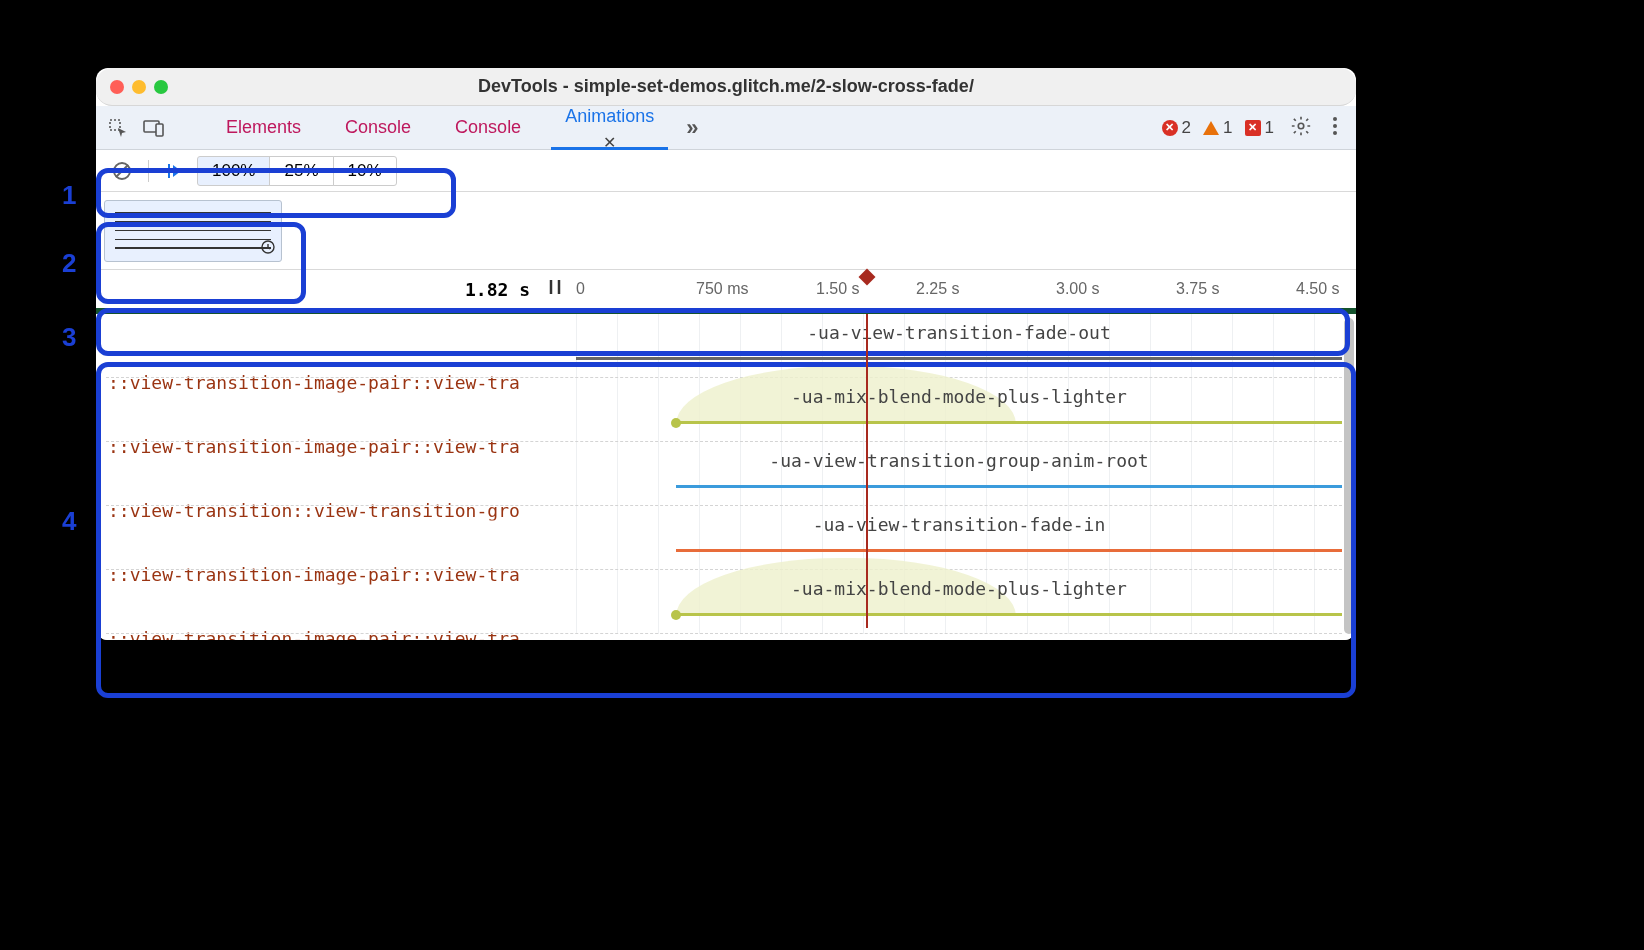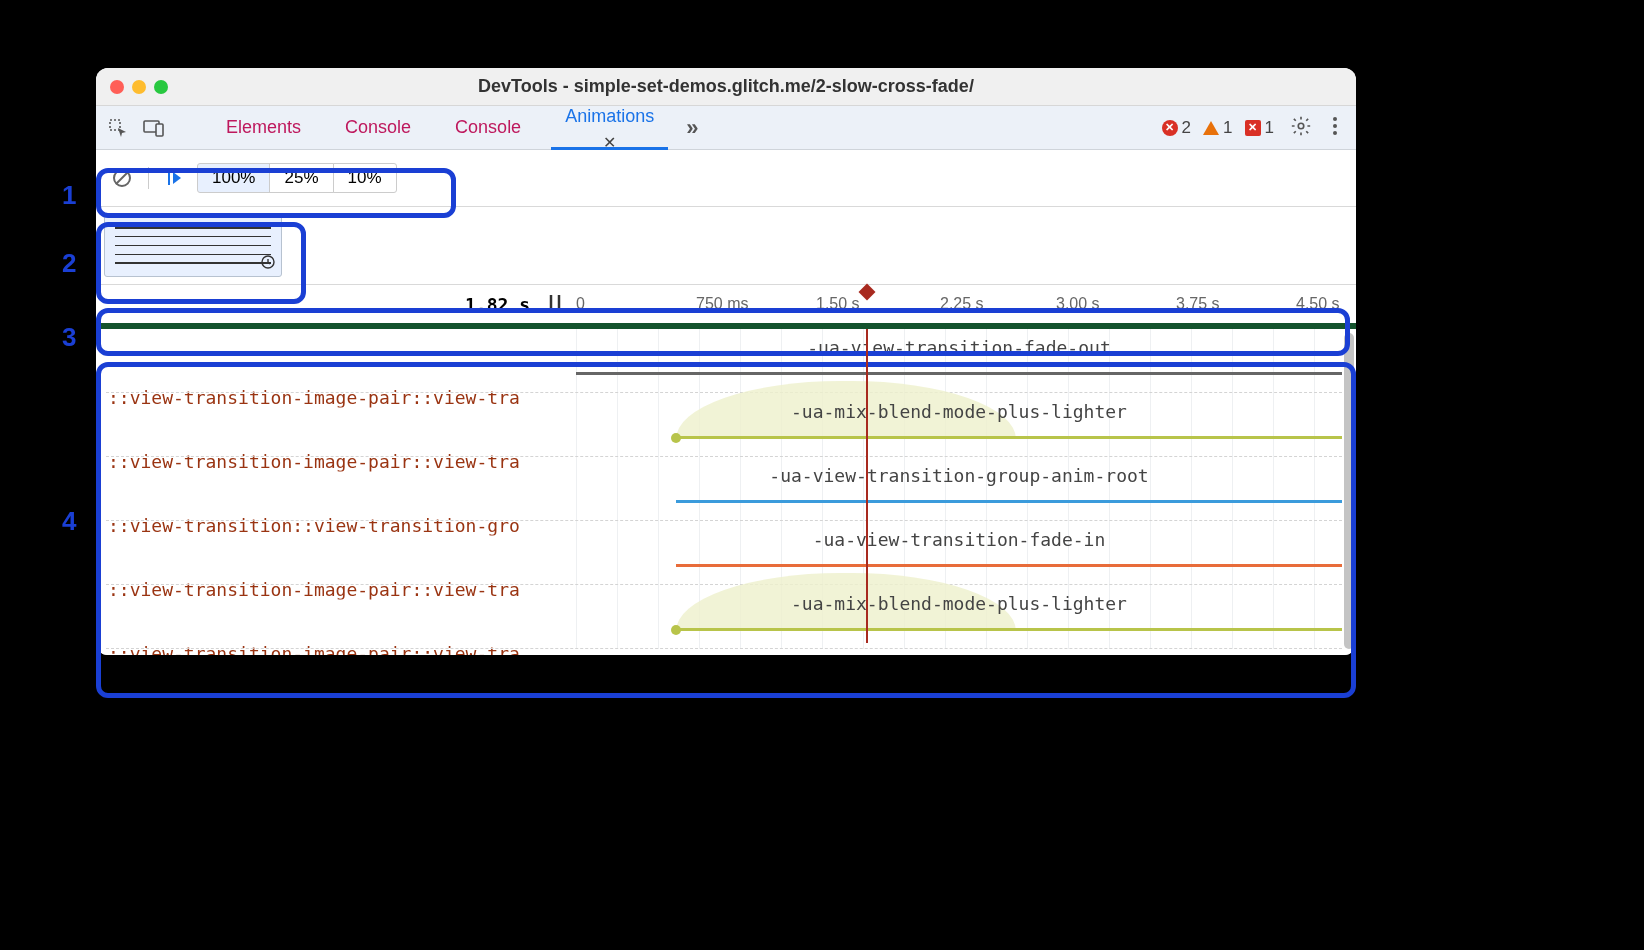--- a/index.html
+++ b/index.html
@@ -21,20 +21,21 @@
     box-shadow: 0 12px 40px rgba(0,0,0,.5);
   }
   .titlebar {
     height: 38px;
     background: #f0f0f0;
     display: flex;
     align-items: center;
     padding: 12px 14px;
     border-bottom: 1px solid #d7d7d7;
     position: relative;
+    border-radius: 16px;
   }
   .traffic { display: flex; gap: 8px; }
   .dot { width: 14px; height: 14px; border-radius: 50%; }
   .dot.red { background: #ff5f57; }
   .dot.yellow { background: #febc2e; }
   .dot.green { background: #28c840; }
   .title { 
     position: absolute; left: 0; right: 0; text-align: center; 
     font-size: 18px; font-weight: 600; color: #333; pointer-events: none;
   }
@@ -58,21 +59,21 @@
   .tab-close { font-size: 16px; color: #444; }
   .overflow { font-size: 22px; color:#555; padding:0 6px; font-weight: 600;}
   .status-group { margin-left: auto; display: flex; align-items: center; gap: 12px; padding-right: 6px;}
   .stat { display: inline-flex; align-items: center; gap: 4px; font-size: 17px; color:#444;}
   .ico-err { width:16px;height:16px;border-radius:50%;background:#d93025;display:flex;align-items:center;justify-content:center;color:#fff;font-size:11px;font-weight:bold;}
   .ico-warn { width:0;height:0;border-left:8px solid transparent;border-right:8px solid transparent;border-bottom:14px solid #e8710a;position:relative;}
   .ico-iss { width:16px;height:16px;background:#d93025;color:#fff;display:flex;align-items:center;justify-content:center;font-size:11px;font-weight:bold;border-radius:2px;}
   .gear, .more { color:#555; cursor:pointer; padding: 4px;}
   
   .toolbar {
-    height: 57px; display: flex; align-items: center; border-bottom: 1px solid #d9d9d9;
+    height: 42px; display: flex; align-items: center; border-bottom: 1px solid #d9d9d9;
     padding: 0 8px; gap: 4px; background: #fff;
   }
   .tool-btn { 
     width:36px;height:32px;display:flex;align-items:center;justify-content:center;
     color:#666;cursor:pointer;border-radius:3px;
   }
   .sep { width:1px;height:22px;background:#ccc;margin:0 4px;}
   .speed-group { display:flex; }
   .speed-btn { 
     padding: 4px 14px; border:1px solid #ccc; font-size:17px; cursor:pointer;
@@ -259,21 +260,21 @@
             <line x1="5" y1="2" x2="5" y2="16"></line>
             <line x1="13" y1="2" x2="13" y2="16"></line>
           </svg>
       </span>
     </div>
     <div class="th-ticks" id="ticks-container">
       <div class="playhead-diamond" id="playhead-diamond" style="left: 291px;"></div>
     <span class="tick" style="left: 0px;">0</span>
         <span class="tick" style="left: 120px;">750 ms</span>
         <span class="tick" style="left: 240px;">1.50 s</span>
-        <span class="tick" style="left: 364px;">2.25 s</span>
+        <span class="tick" style="left: 340px;">2.25 s</span>
         <span class="tick" style="left: 480px;">3.00 s</span>
         <span class="tick" style="left: 600px;">3.75 s</span>
         <span class="tick" style="left: 720px;">4.50 s</span>
       </div>
   </div>
 
   <div class="tracks" id="tracks-area" style="height: 326px;">
     <div class="grid-area" style="height: 320px;">
        <div class="playhead-line" id="playhead-line" style="left: 291px;"></div>
     </div>

